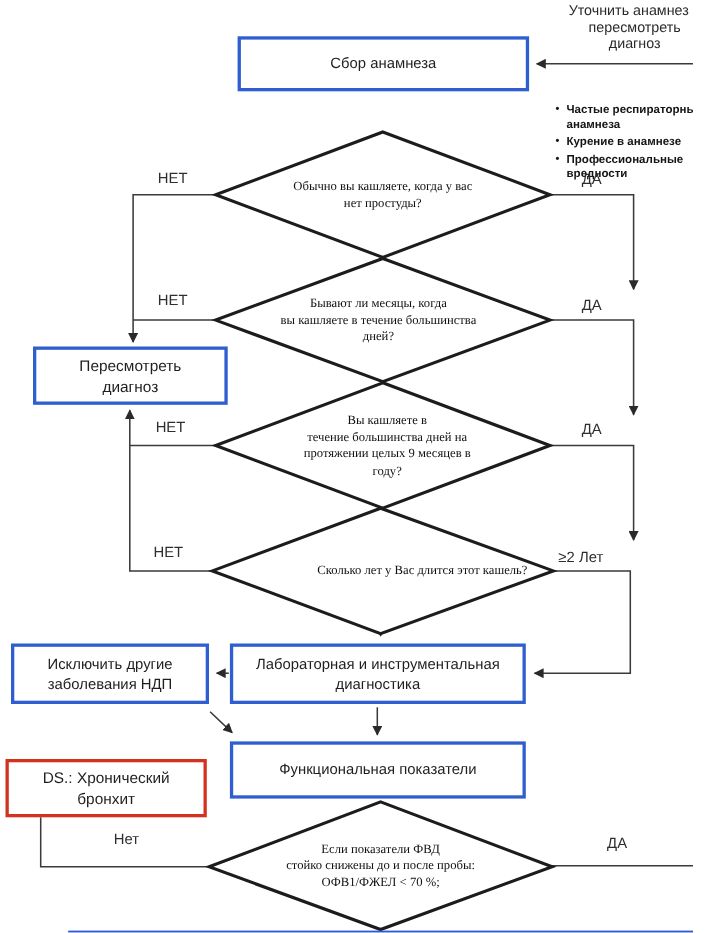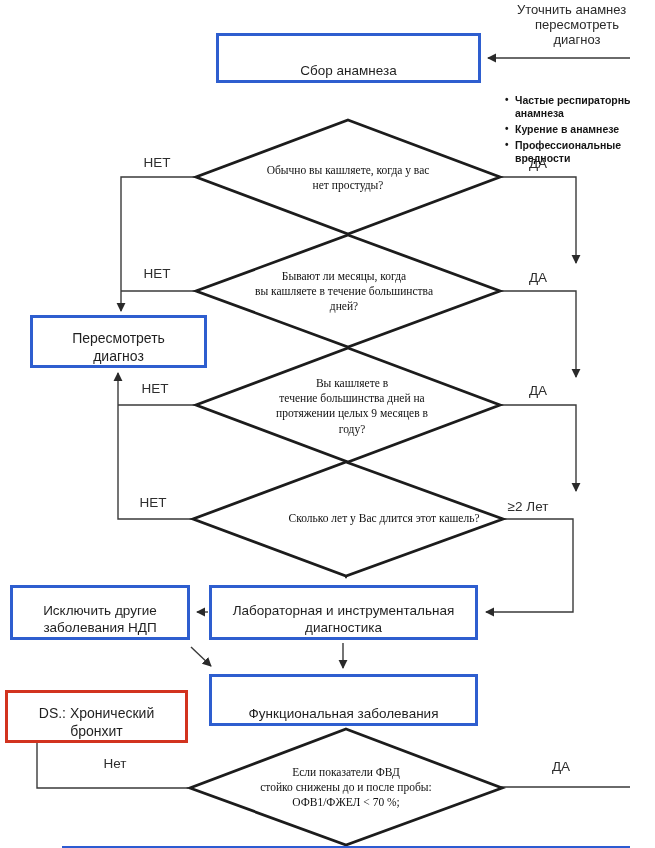--- a/index.html
+++ b/index.html
@@ -2,21 +2,21 @@
 <html><head>
 <meta charset="utf-8">
 <style>
   * { margin:0; padding:0; box-sizing:border-box; }
   html,body { background:#ffffff; }
   body { font-family:"Liberation Sans", sans-serif; }
   .canvas { position:relative; width:630px; height:848px; background:#ffffff; overflow:hidden; }
   svg.layer { position:absolute; left:0; top:0; }
   .conn { fill:none; stroke:#3a3a3a; stroke-width:1.4; }
   .diamond { fill:#ffffff; stroke:#1c1c1c; stroke-width:2.8; stroke-linejoin:miter; }
-  .fbox { position:absolute; background:#fff; border:3px solid #2e5ecf; display:flex; align-items:flex-end; justify-content:center; text-align:center; color:#1f1f1f; line-height:1.3; }
+  .fbox { position:absolute; background:#fff; border:3px solid #2e5ecf; display:flex; align-items:center; justify-content:center; text-align:center; color:#1f1f1f; line-height:1.3; }
   .fbox.red { border-color:#d2331f; }
   .qtext { position:absolute; transform:translate(-50%,-50%); text-align:center; font-family:"Liberation Serif", serif; font-size:11.5px; line-height:1.32; color:#101010; white-space:nowrap; }
   .qtext span { display:block; }
   .edge-label { position:absolute; transform:translate(-50%,-50%); font-size:13.5px; color:#2e2e2e; white-space:nowrap; }
   .note { position:absolute; left:498px; top:2px; width:158px; text-align:center; font-size:13px; line-height:15px; color:#2a2a2a; }
   .note span { display:block; }
   .hints { position:absolute; left:504px; top:94px; width:152px; }
   .hint-item { position:relative; padding-left:11px; font-size:10.5px; font-weight:bold; line-height:13px; margin-bottom:3px; color:#151515; }
   .hint-item::before { content:"\2022"; position:absolute; left:1px; top:-1px; font-size:10px; }
   .bottom-line { position:absolute; left:62px; bottom:0; width:593px; height:2px; background:#2d5bd2; }
@@ -85,21 +85,21 @@
 
   <div class="fbox" style="left:209px; top:585px; width:269px; height:55px; font-size:13.5px;">
     <span style="max-width:245px;">Лабораторная и инструментальная диагностика</span>
   </div>
 
   <div class="fbox red" style="left:5px; top:672px; width:183px; height:53px; font-size:14px;margin-top:18px;">
     <span style="max-width:145px;">DS.: Хронический бронхит</span>
   </div>
 
   <div class="fbox" style="left:209px; top:674px; width:269px; height:52px; font-size:13.5px;">
-    <span>Функциональная заболевания</span>
+    <span>Функциональная показатели</span>
   </div>
 
   <div class="qtext" style="left:348px; top:178px;">
     <span>Обычно вы кашляете, когда у вас</span>
     <span>нет простуды?</span>
   </div>
   <div class="qtext" style="left:344px; top:292px;">
     <span>Бывают ли месяцы, когда</span>
     <span>вы кашляете в течение большинства</span>
     <span>дней?</span>

